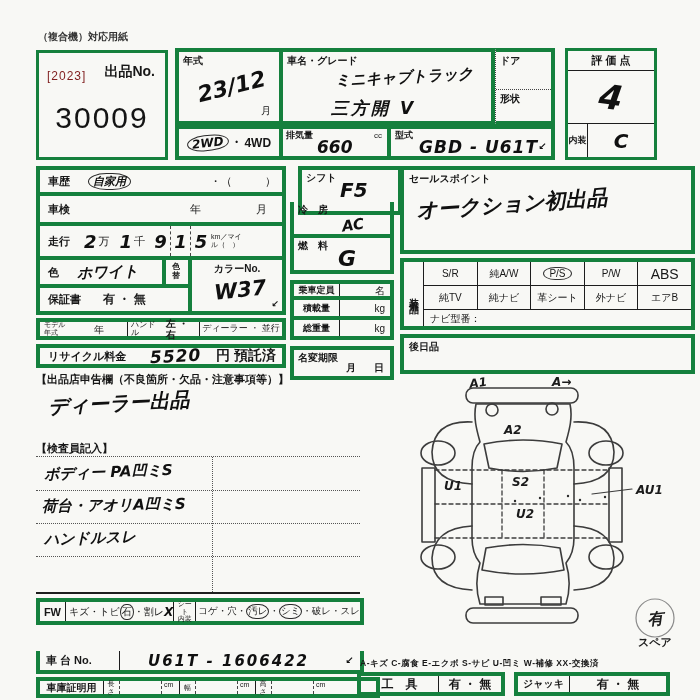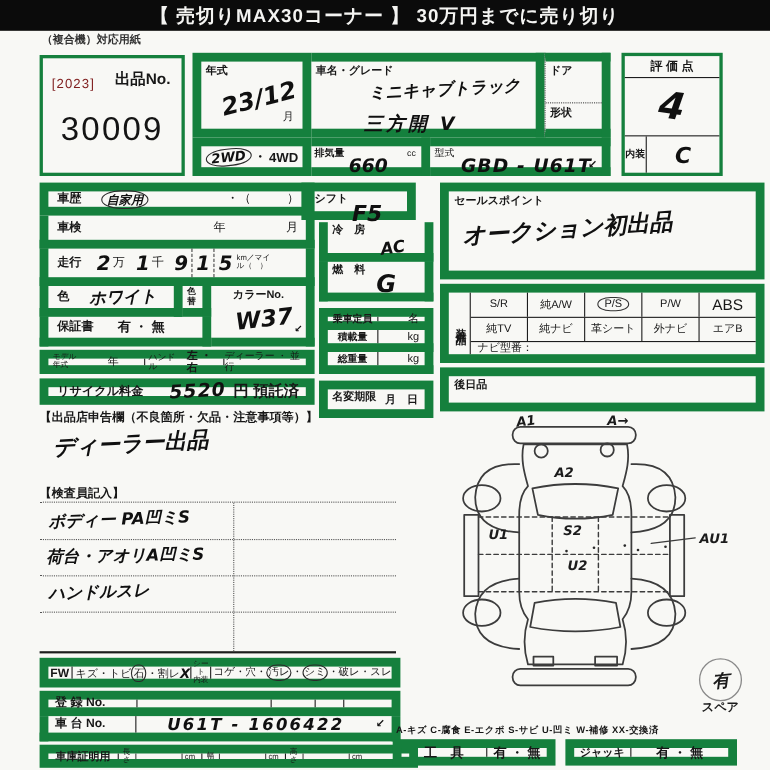--- a/index.html
+++ b/index.html
@@ -1,43 +1,40 @@
 <!DOCTYPE html>
 <html><head>
 <meta charset="utf-8">
 <style>
   * { box-sizing: border-box; margin:0; padding:0; }
   html,body { background:#d8d8d6; }
   body { display:flex; justify-content:center; font-family:"Liberation Sans","DejaVu Sans",sans-serif; }
   .sheet { position:relative; width:700px; height:700px; background:#f8f8f5; color:#171717; overflow:hidden; }
   .abs { position:absolute; }
-  .bx { position:absolute; border:8px solid #15803d; background:transparent; }
+  .bx { position:absolute; border:4px solid #15803d; background:transparent; }
   .bx3 { border-width:3px; }
   .lbl { font-size:10px; line-height:1.1; }
   .sm { font-size:8px; line-height:1.05; }
   .hw { font-family:"DejaVu Sans",sans-serif; font-style:italic; font-weight:600; color:#101010; }
   .circ { display:inline-block; border:1.6px solid #2a2a2a; border-radius:50% / 58%; padding:0 4px; }
   .stack { word-break:break-all; line-height:1.1; }
   .fx { display:flex; align-items:center; }
   .ctr { justify-content:center; }
   .banner { position:absolute; left:0; top:0; width:700px; height:28px; background:#0b0b0b; color:#f4f4f2;
             display:flex; align-items:center; justify-content:center; font-size:17px; font-weight:bold; letter-spacing:1px; }
   .dotv { position:absolute; border-left:1.5px dotted #555; }
   .dash-r { border-right:1.5px dashed #444; }
   .cellline { border-right:1.5px solid #1d1d1d; }
   svg text { font-family:"DejaVu Sans",sans-serif; }
 </style>
 </head>
 <body>
 
 <div class="sheet">
 
-  <div class="banner">
-    <span>【 売切りMAX30コーナー 】 30万円までに売り切り</span>
-  </div>
   <div class="abs lbl" style="left:38px; top:31px; font-weight:bold; color:#333;">（複合機）対応用紙</div>
 
   <div class="bx bx3" style="left:36px; top:50px; width:132px; height:110px;">
     <span class="abs" style="left:8px; top:16px; font-size:12px; color:#7f1d1d; letter-spacing:1px;">[2023]</span>
     <span class="abs" style="right:10px; top:10px; font-size:14px; font-weight:bold;">出品No.</span>
     <span class="abs" style="left:0; right:0; top:48px; text-align:center; font-size:30px; letter-spacing:2px; color:#141414;">30009</span>
   </div>
 
   <div class="bx" style="left:175px; top:48px; width:108px; height:77px;">
     <span class="abs lbl" style="left:4px; top:3px; font-weight:bold;">年式</span>
@@ -59,21 +56,21 @@
     <span class="circ hw" style="font-size:12px; transform:rotate(-6deg);">2WD</span>
     <span>・</span>
     <span>4WD</span>
   </div>
   <div class="bx" style="left:283px; top:125px; width:108px; height:35px; border-left:none;">
     <span class="abs sm" style="left:3px; top:2px; font-weight:bold; font-size:9px;">排気量</span>
     <span class="abs sm" style="right:5px; top:3px;">cc</span>
     <span class="abs hw" style="left:34px; top:8px; font-size:17px;">660</span>
   </div>
   <div class="bx" style="left:391px; top:125px; width:164px; height:35px; border-left:none;">
-    <span class="abs sm" style="left:4px; top:2px; font-weight:normal; font-size:9px;">型式</span>
+    <span class="abs sm" style="left:4px; top:2px; font-weight:bold; font-size:9px;">型式</span>
     <span class="abs hw" style="left:28px; top:8px; font-size:17px; letter-spacing:1px;">GBD - U61T</span>
     <span class="abs hw" style="right:4px; top:12px; font-size:10px;">↙</span>
   </div>
 
   <div class="bx bx3" style="left:565px; top:48px; width:92px; height:112px;">
     <div class="fx ctr" style="height:20px; border-bottom:1.5px solid #1d1d1d; font-size:11px; font-weight:bold;">評 価 点</div>
     <div class="fx ctr" style="height:52px;">
       <span class="hw" style="font-size:34px; transform:rotate(8deg);">4</span>
     </div>
     <div class="fx" style="height:34px; border-top:1.5px solid #1d1d1d;">
@@ -133,21 +130,21 @@
     <div class="fx ctr" style="flex:1; height:100%;">
       <span class="lbl" style="font-size:9px;">ディーラー ・ 並行</span>
     </div>
   </div>
   <div class="bx fx" style="left:36px; top:344px; width:250px; height:24px;">
     <span class="lbl" style="margin-left:8px; font-size:11px; font-weight:bold;">リサイクル料金</span>
     <span class="hw" style="margin-left:24px; font-size:17px; letter-spacing:1px; transform:rotate(-3deg);">5520</span>
     <span class="lbl" style="flex:1; text-align:right; padding-right:6px; font-size:14px; font-weight:bold;">円 預託済</span>
   </div>
 
-  <div class="bx" style="left:274px; top:166px; width:104px; height:34px;text-decoration:underline;">
+  <div class="bx" style="left:298px; top:166px; width:104px; height:49px;text-decoration:underline;">
     <span class="abs lbl" style="left:4px; top:2px; font-weight:bold;">シフト</span>
     <span class="abs hw" style="left:38px; top:8px; font-size:20px;">F5</span>
   </div>
   <div class="bx" style="left:290px; top:202px; width:104px; height:36px; border-top:none;">
     <span class="abs lbl" style="left:4px; top:2px; font-weight:bold;">冷　房</span>
     <span class="abs hw" style="left:48px; top:14px; font-size:15px; transform:rotate(-8deg);">AC</span>
   </div>
   <div class="bx" style="left:290px; top:238px; width:104px; height:36px; border-top:none;">
     <span class="abs lbl" style="left:4px; top:2px; font-weight:bold;">燃　料</span>
     <span class="abs hw" style="left:44px; top:8px; font-size:22px;">G</span>
@@ -288,27 +285,20 @@
     </span>
     <span class="fx" style="flex:1; height:100%; font-size:9.5px; padding-left:2px; white-space:nowrap;">
       <span>コゲ・穴・</span>
         <span class="circ" style="padding:0 1px;">汚レ</span>
         <span>・</span>
         <span class="circ" style="padding:0 1px;">シミ</span>
         <span>・破レ・スレ</span>
     </span>
   </div>
 
-  <div class="bx fx" style="left:36px; top:628px; width:328px; height:23px;">
-    <span class="lbl" style="margin-left:6px; font-size:11px; font-weight:bold;">登 録 No.</span>
-    <div class="abs" style="left:80px; top:0; height:100%; border-left:1.5px solid #1d1d1d;"></div>
-    <div class="abs" style="left:202px; top:0; height:100%; border-left:1.5px solid #1d1d1d;"></div>
-    <div class="abs" style="left:242px; top:0; height:100%; border-left:1.5px solid #1d1d1d;"></div>
-    <div class="abs" style="left:268px; top:0; height:100%; border-left:1.5px solid #1d1d1d;"></div>
-  </div>
 
   <div class="bx fx" style="left:36px; top:651px; width:328px; height:23px; border-top:none;">
     <span class="fx cellline lbl" style="width:80px; height:100%; align-items:center; padding-left:6px; font-size:11px; font-weight:bold;">車 台 No.</span>
     <span class="hw" style="margin-left:28px; font-size:15px; letter-spacing:2px;">U61T - 1606422</span>
     <span class="hw" style="flex:1; text-align:right; padding-right:6px; font-size:10px;">↙</span>
   </div>
 
   <div class="bx fx" style="left:36px; top:677px; width:344px; height:21px;">
     <span class="fx ctr cellline" style="width:64px; height:100%; font-size:10px; font-weight:bold;">車庫証明用</span>
     <span class="fx ctr dash-r" style="width:16px; height:100%;">

